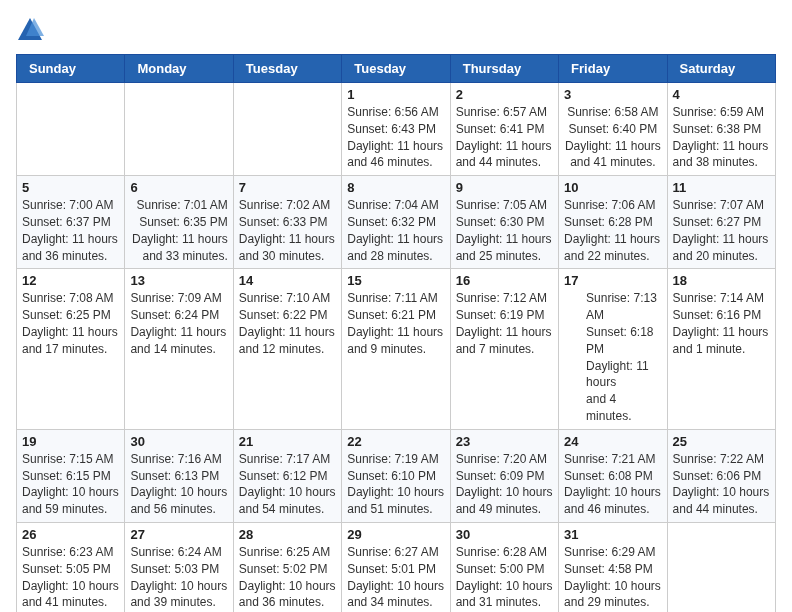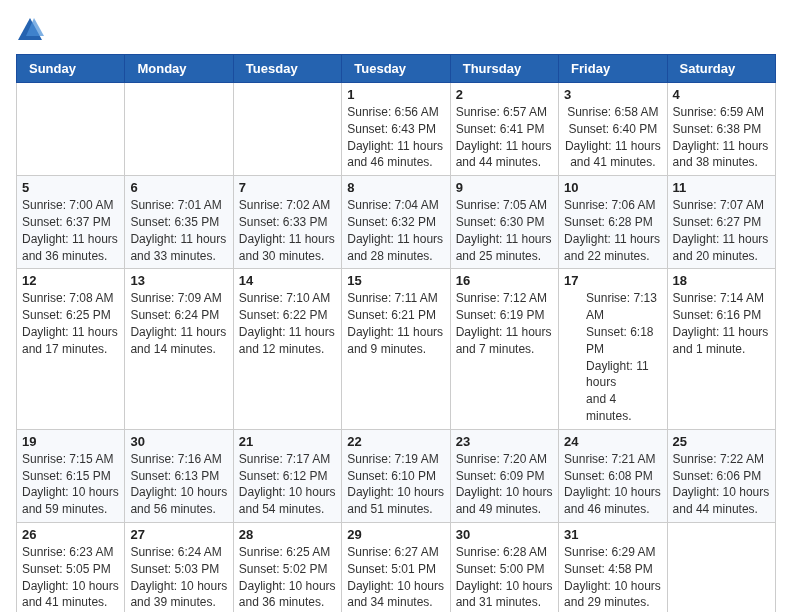--- a/index.html
+++ b/index.html
@@ -161,21 +161,21 @@
       <tr>
         <td>
           <div class="day-number">5</div>
           <div class="day-info" style="white-space: pre-line;">Sunrise: 7:00 AM
 Sunset: 6:37 PM
 Daylight: 11 hours
 and 36 minutes.</div>
         </td>
         <td>
           <div class="day-number">6</div>
-          <div class="day-info" style="white-space: pre-line;">Sunrise: 7:01 AM
+          <div class="day-info" style="white-space: pre-line; text-align: right;">Sunrise: 7:01 AM
 Sunset: 6:35 PM
 Daylight: 11 hours
 and 33 minutes.</div>
         </td>
         <td>
           <div class="day-number">7</div>
           <div class="day-info" style="white-space: pre-line;">Sunrise: 7:02 AM
 Sunset: 6:33 PM
 Daylight: 11 hours
 and 30 minutes.</div>

